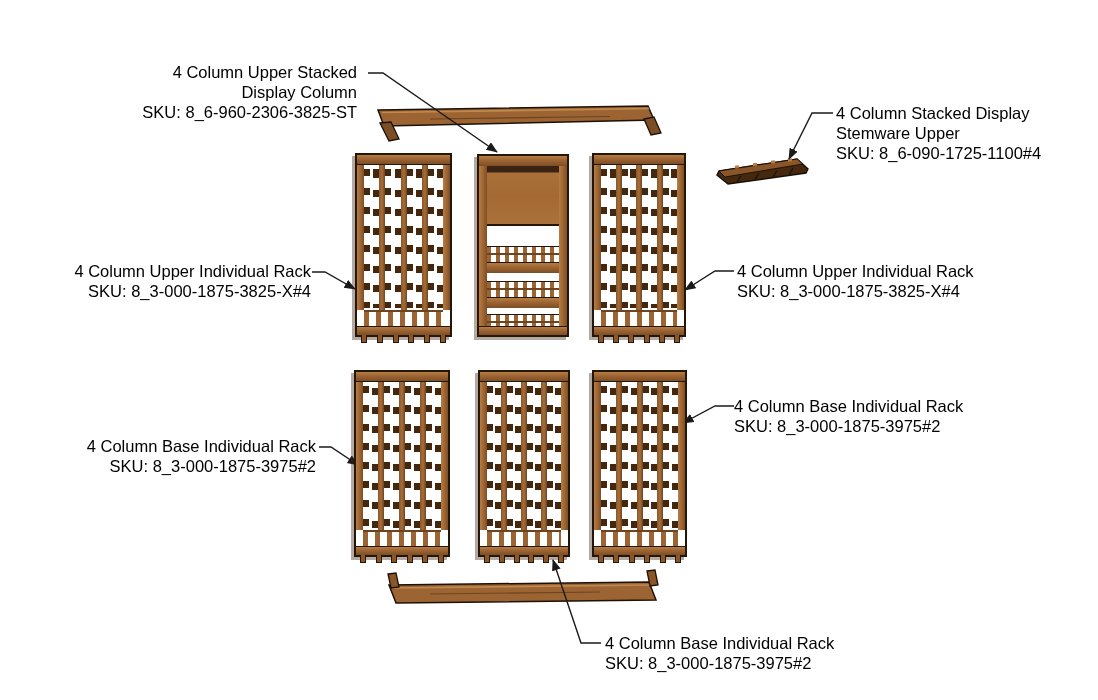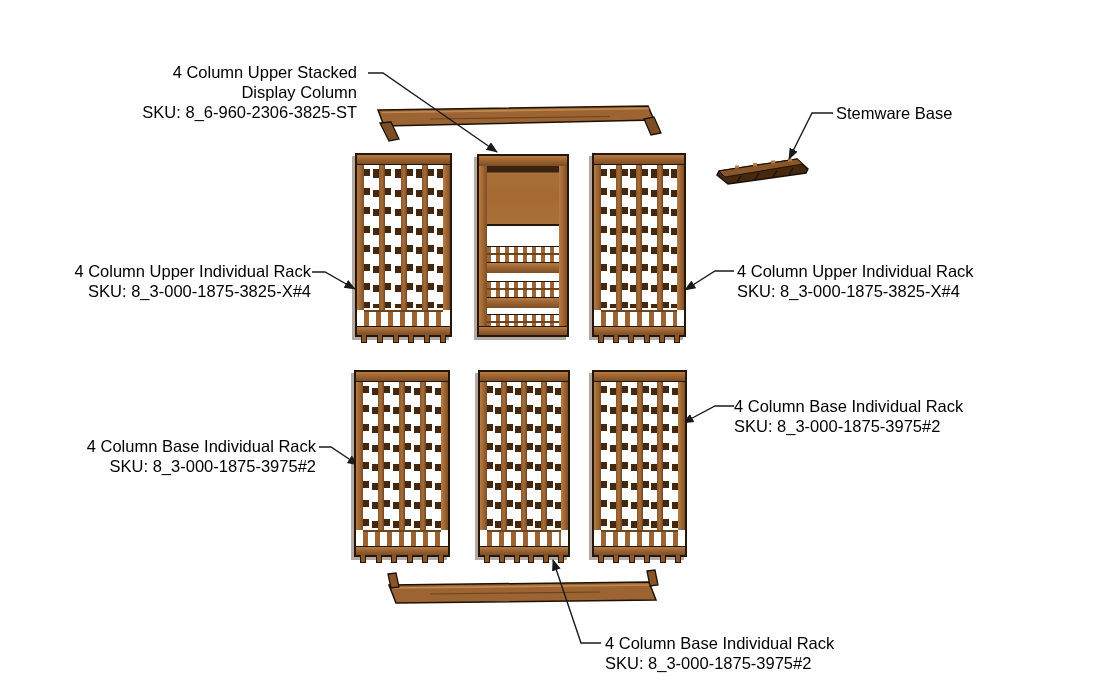--- a/index.html
+++ b/index.html
@@ -256,21 +256,23 @@
       </div>
   </div>
 
   <div class="lbl right lbl-a">
     <div>4 Column Upper Stacked</div>
     <div>Display Column</div>
     <div>SKU: 8_6-960-2306-3825-ST</div>
   </div>
 
   <div class="lbl lbl-b">
-    <div>Stemware Base</div>
+    <div>4 Column Stacked Display</div>
+    <div>Stemware Upper</div>
+    <div>SKU: 8_6-090-1725-1100#4</div>
   </div>
 
   <div class="lbl right lbl-c">
     <div>4 Column Upper Individual Rack</div>
     <div>SKU: 8_3-000-1875-3825-X#4</div>
   </div>
 
   <div class="lbl lbl-d">
     <div>4 Column Upper Individual Rack</div>
     <div>SKU: 8_3-000-1875-3825-X#4</div>

